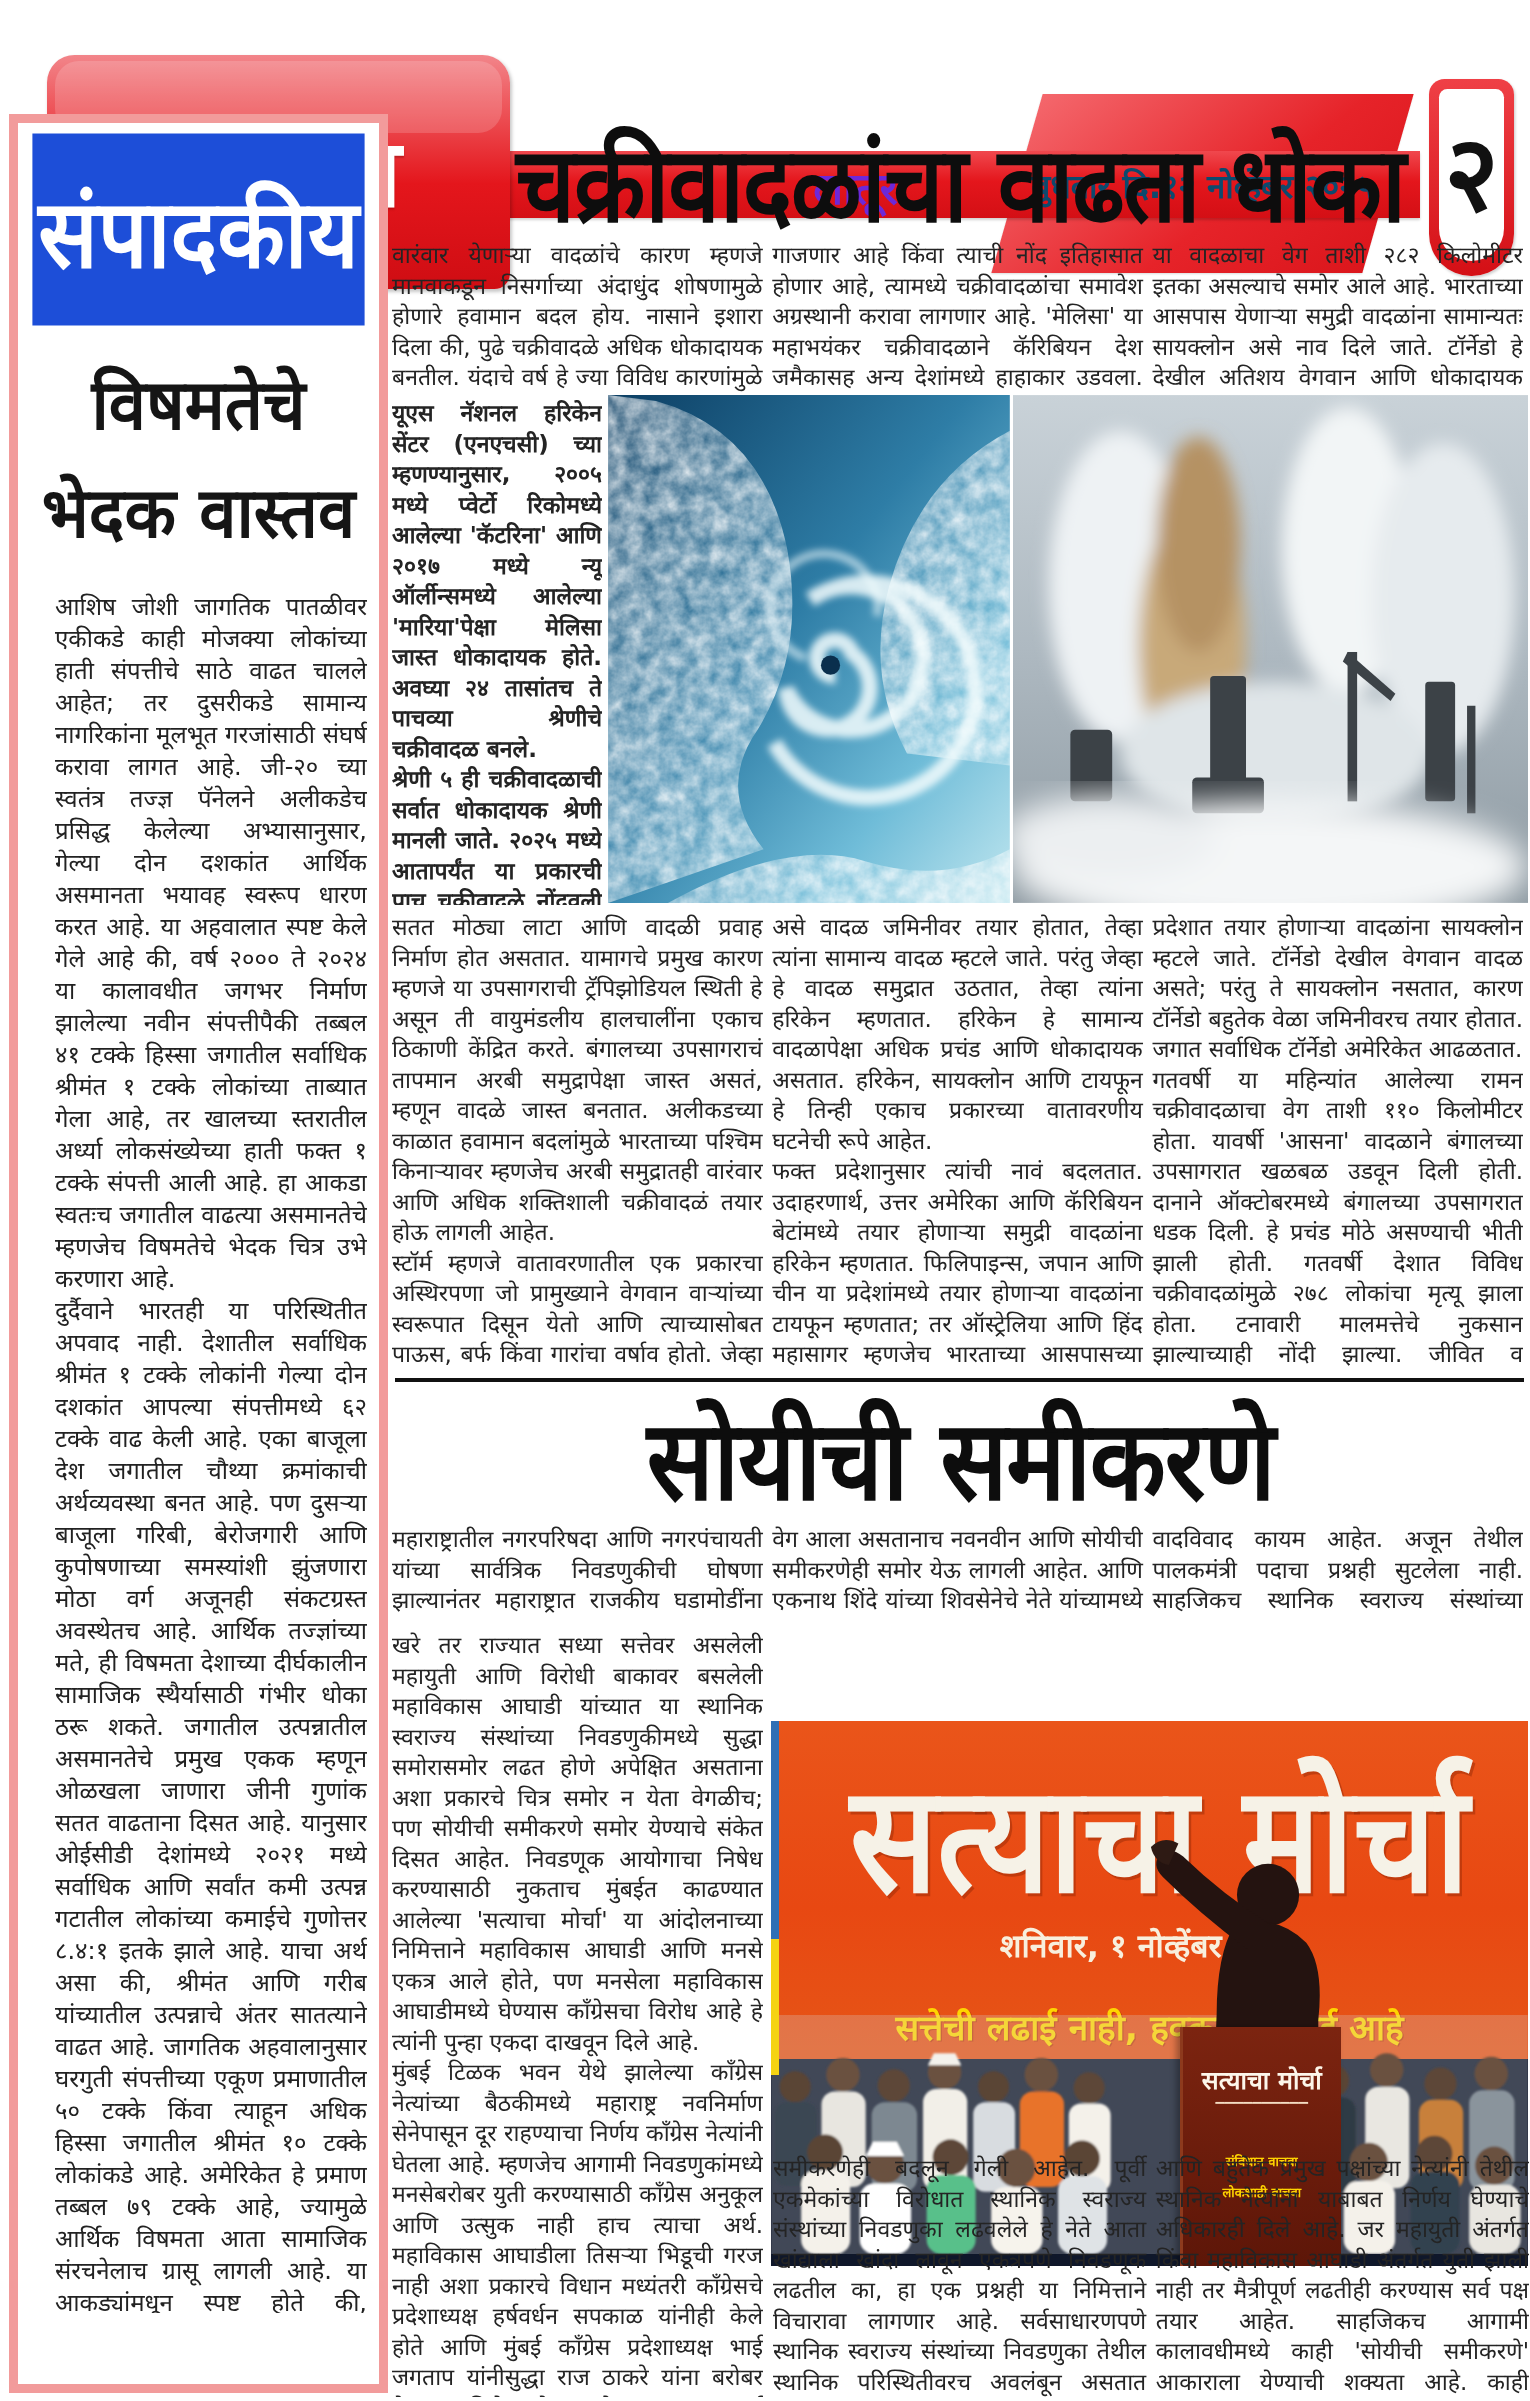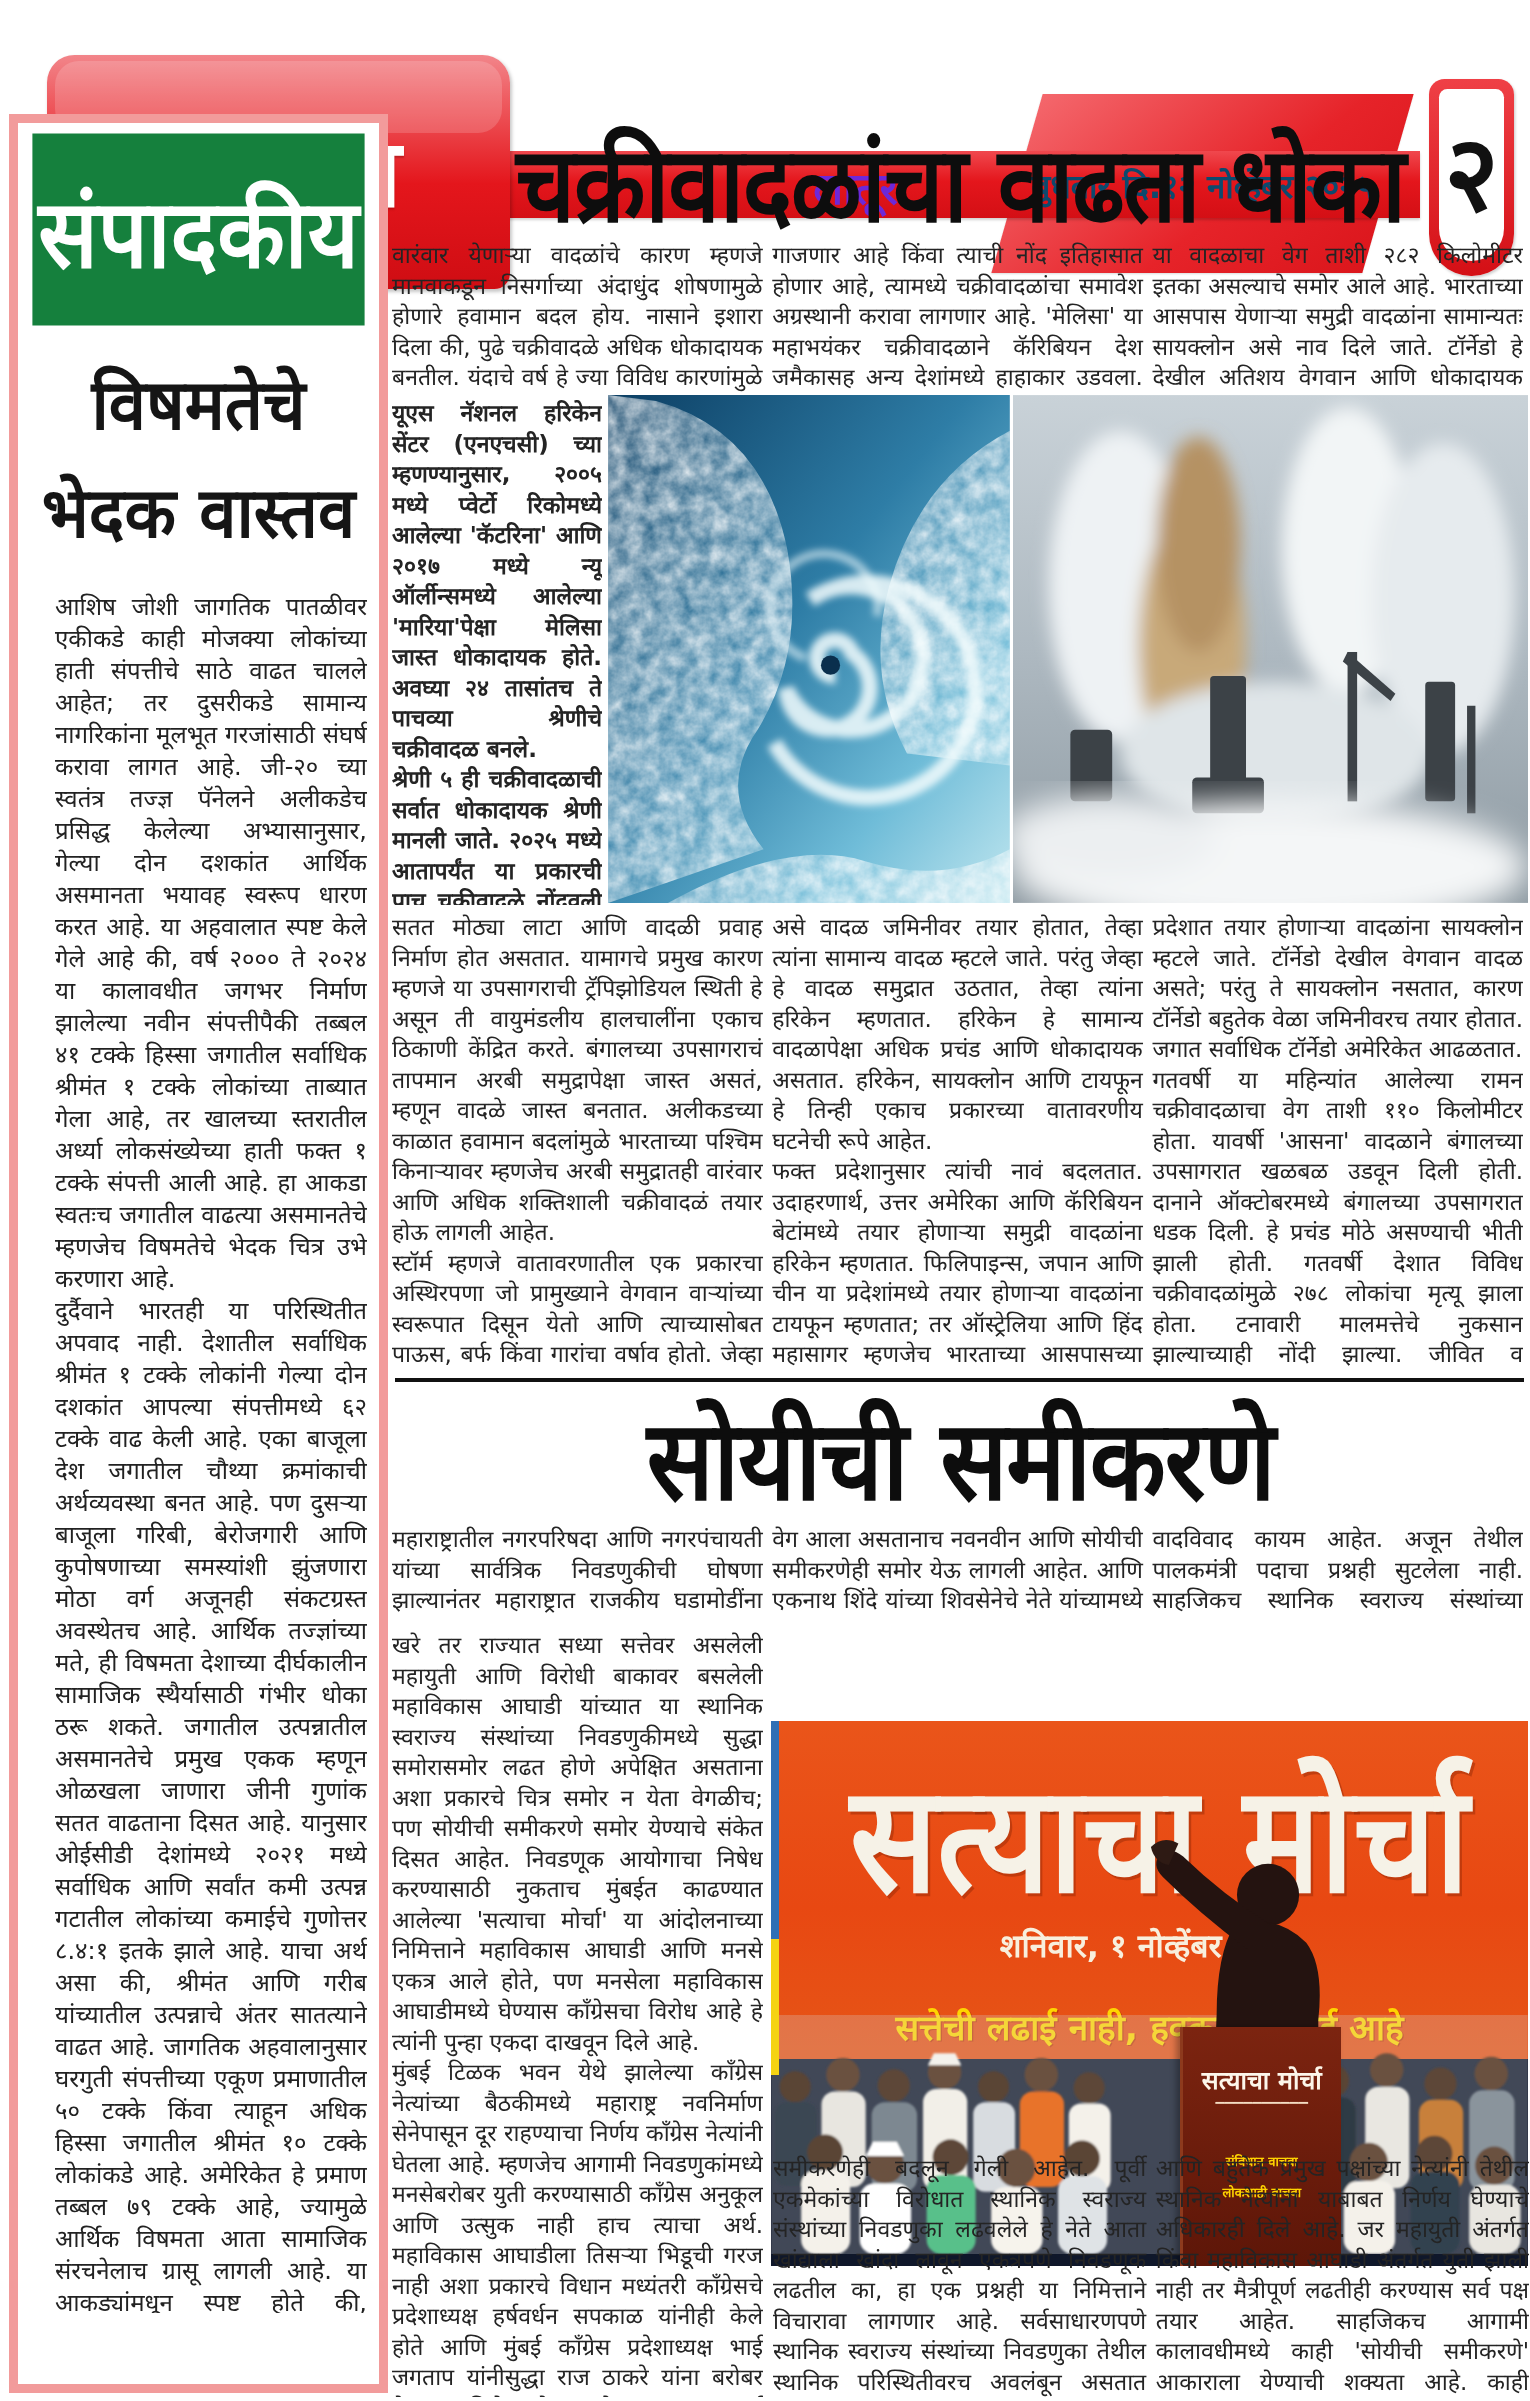--- a/index.html
+++ b/index.html
@@ -31,21 +31,21 @@
     background:linear-gradient(180deg,#ef4046,#d40f15); border-radius:15.5px 15.5px 42px 42px;
     box-shadow:1.2px 1.8px 3px rgba(0,0,0,.2); }
   .pagebadge .inner { position:absolute; left:9.6px; top:9.6px; right:9.6px; bottom:15.5px;
     background:#ffffff; border-radius:8.4px 8.4px 33px 33px; display:flex;
     align-items:center; justify-content:center; }
   .pagebadge .num { font-size:105px; font-weight:bold; color:#111; line-height:1; }
 
   
   #editorial { left:9px; top:114px; width:379px; height:2279px;
     border:9.6px solid #f29b9b; background:#ffffff; padding:8.4px 12px; overflow:hidden; }
-  .ed-label-box { width:100%; height:203px; background:#15803d; border-bottom:6px solid #ffffff;
+  .ed-label-box { width:100%; height:203px; background:#1d4ed8; border-bottom:6px solid #ffffff;
     box-shadow:inset 0 0 0 2.4px #ffffff; display:flex; align-items:center; justify-content:center; }
   .ed-label { font-size:88px; font-weight:bold; color:#ffffff; transform:scaleY(1.08); }
   .ed-headline { margin-top:21.5px; text-align:center; font-size:67px; font-weight:bold;
     color:#151515; line-height:1.55; transform:scaleY(1.04); }
   .ed-body { margin-top:27.5px; font-size:24px; line-height:32px; text-align:justify;
     white-space:pre-line; color:#222; height:1722px; overflow:hidden;margin-left:25px; }
 
   
   .big-headline { text-align:center; font-weight:bold; color:#0d0d0d;
     transform:scaleY(1.12); letter-spacing:-1.2px; }

